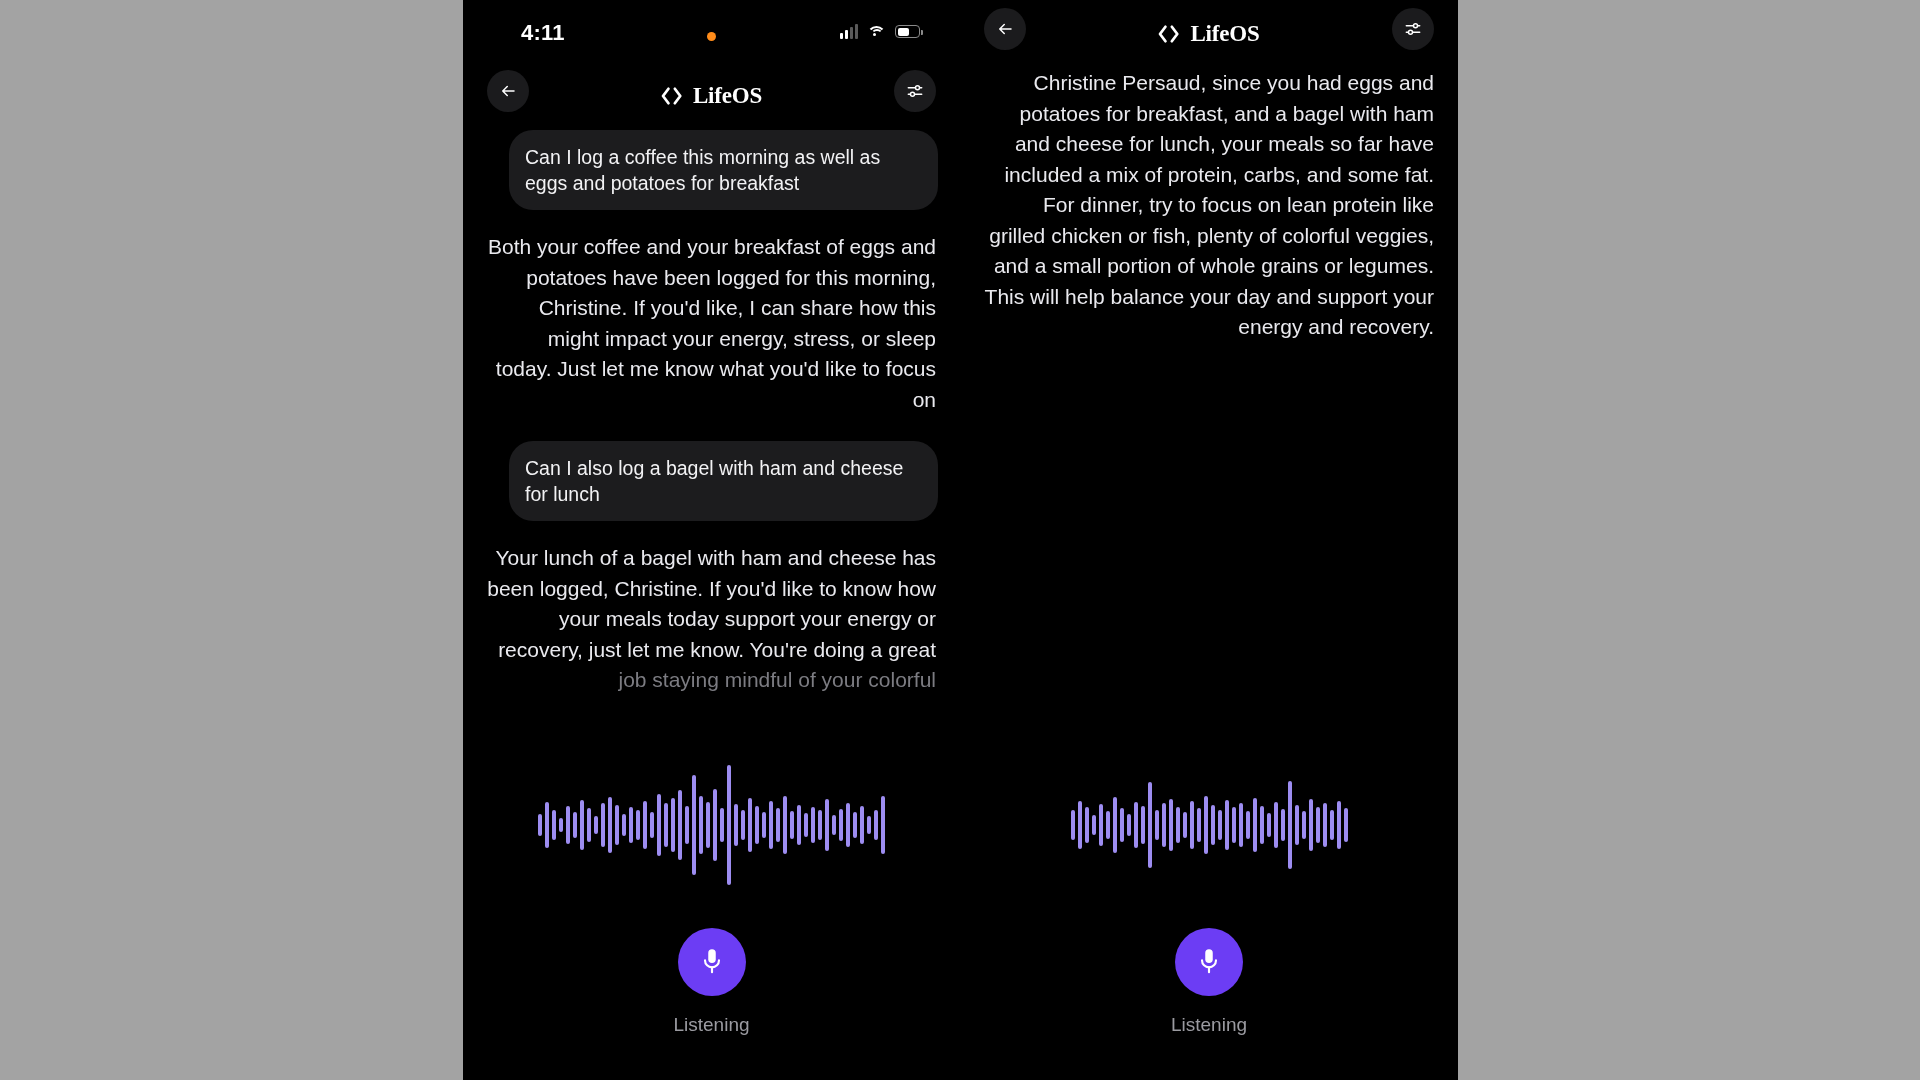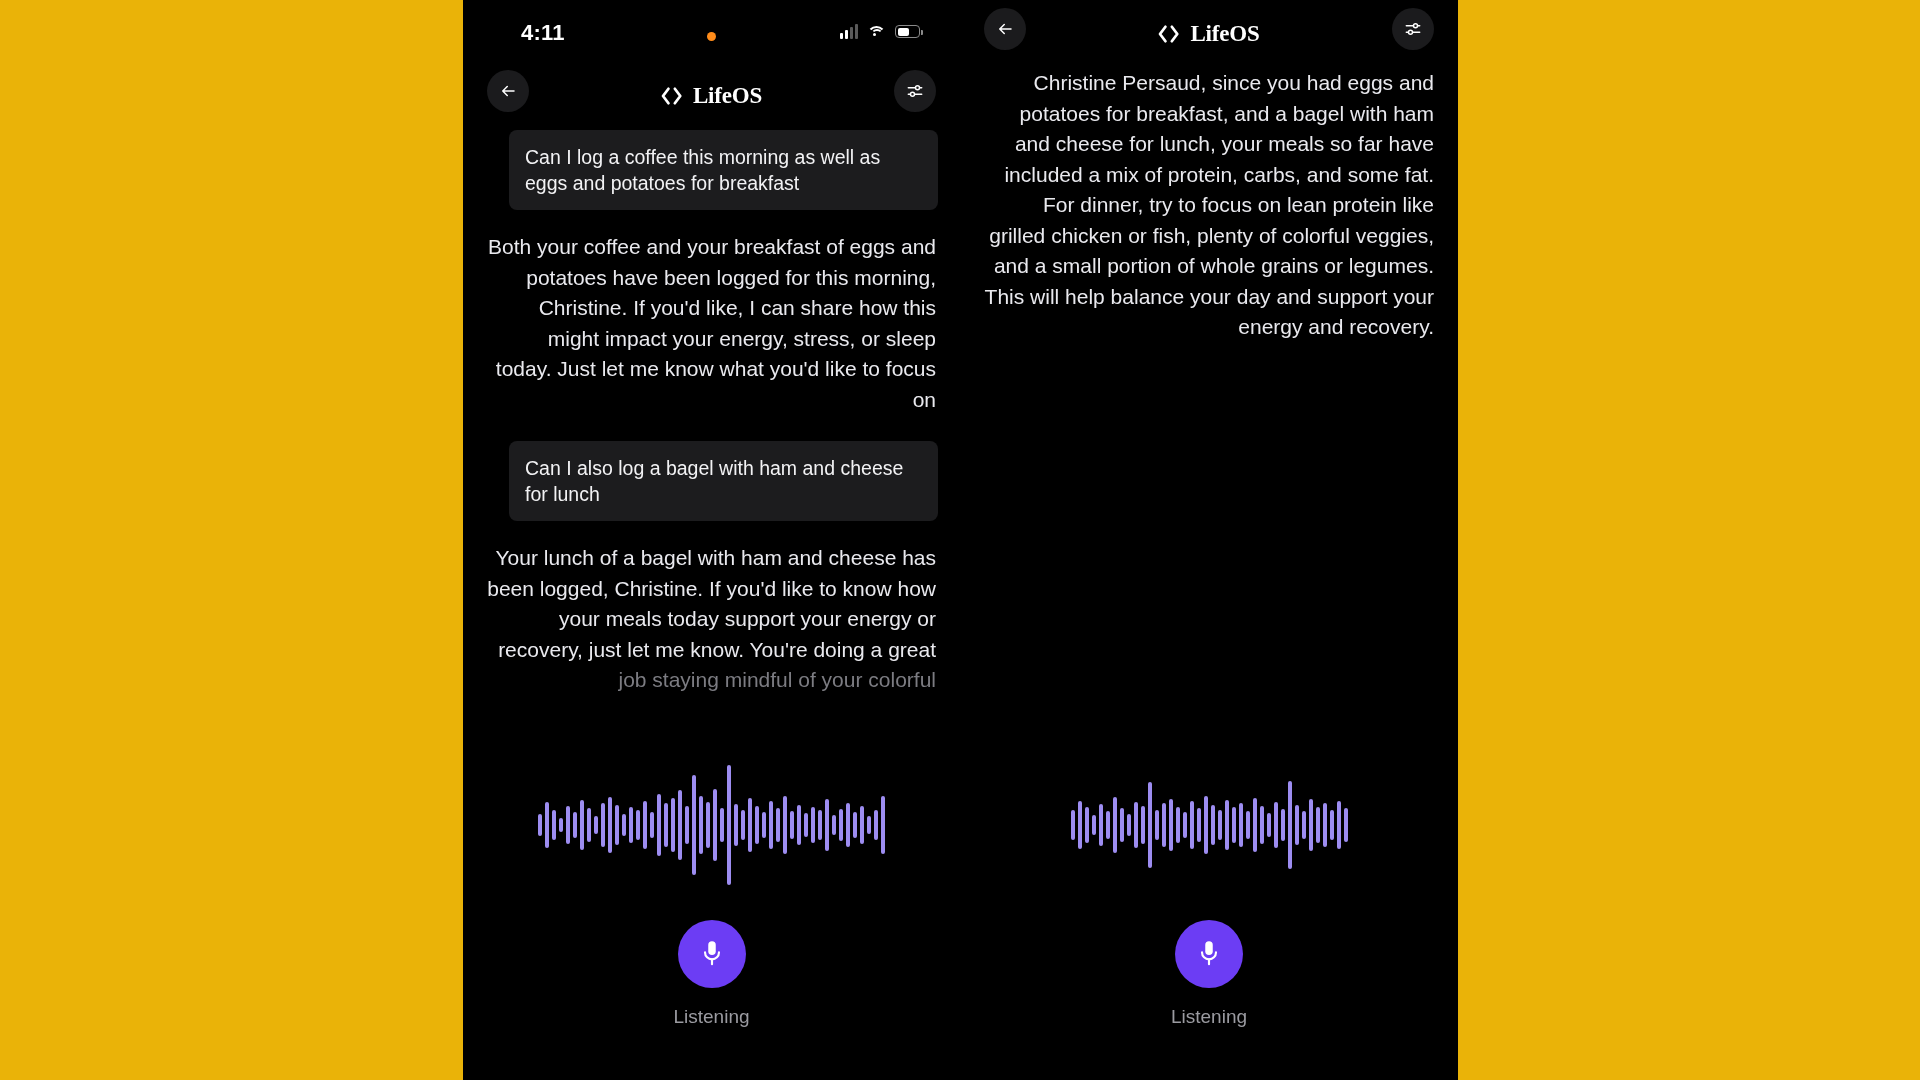--- a/index.html
+++ b/index.html
@@ -8,21 +8,21 @@
     background: #ffffff;
     width: 1920px;
     height: 1080px;
     overflow: hidden;
     font-family: "Liberation Sans", sans-serif;
   }
   .canvas {
     position: relative;
     width: 1920px;
     height: 1080px;
-    background: #eab308;
+    background: #a3a3a3;
   }
   .phones {
     position: absolute;
     left: 463px;
     top: 0px;
     width: 995px;
     height: 1080px;
     background: #000000;
     display: flex;
     flex-direction: row;
@@ -172,21 +172,21 @@
     font-weight: 700;
     letter-spacing: -0.2px;
   }
 
   
   .chat {
     padding: 6px 22px 0 22px;
   }
   .bubble-user {
     background: #1c1c1e;
-    border-radius: 8px;
+    border-radius: 24px;
     padding: 14px 16px;
     color: #f2f2f4;
     font-size: 19.5px;
     line-height: 26px;
     margin-left: 24px;
     margin-bottom: 22px;
   }
   .bubble-assistant {
     color: #e9e9ee;
     font-size: 21px;
@@ -214,21 +214,21 @@
   .wave-area .bar {
     width: 4px;
     background: #9d8df1;
     border-radius: 2px;
   }
 
   .mic-wrap {
     position: absolute;
     left: 0;
     right: 0;
-    bottom: 52px;
+    bottom: 44px;
     display: flex;
     flex-direction: column;
     align-items: center;
     gap: 18px;
   }
   .mic-btn {
     width: 68px;
     height: 68px;
     border-radius: 50%;
     background: #6c3df4;

